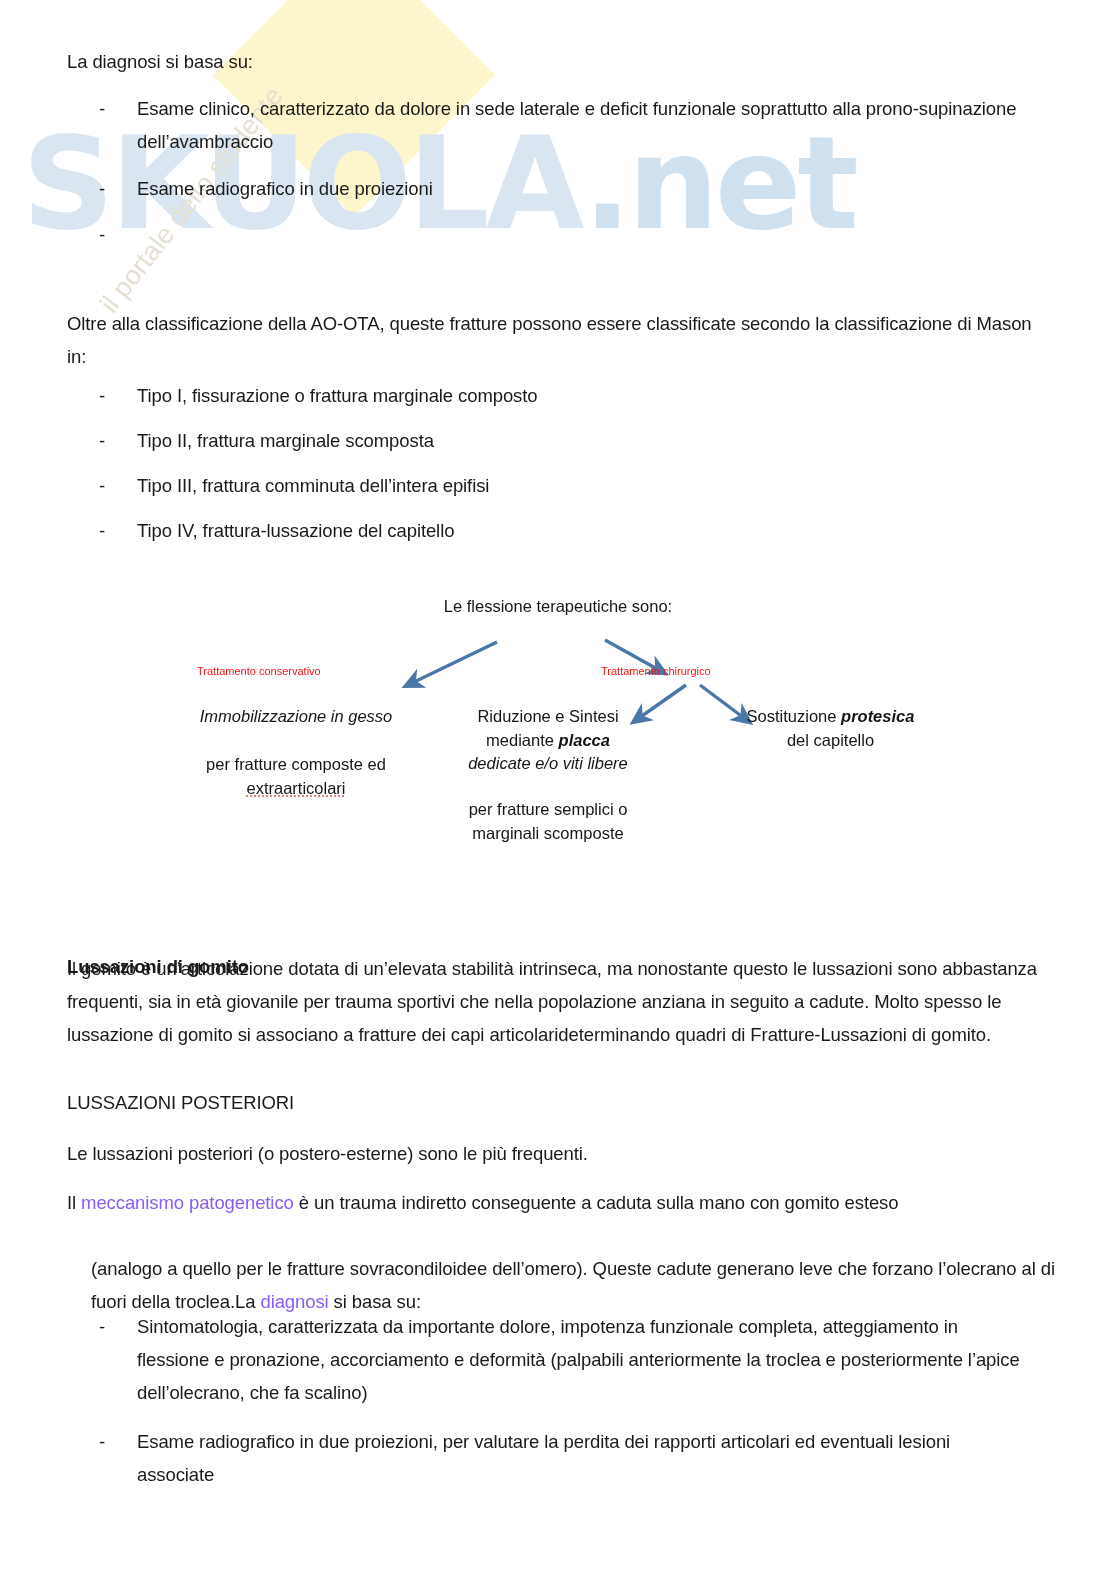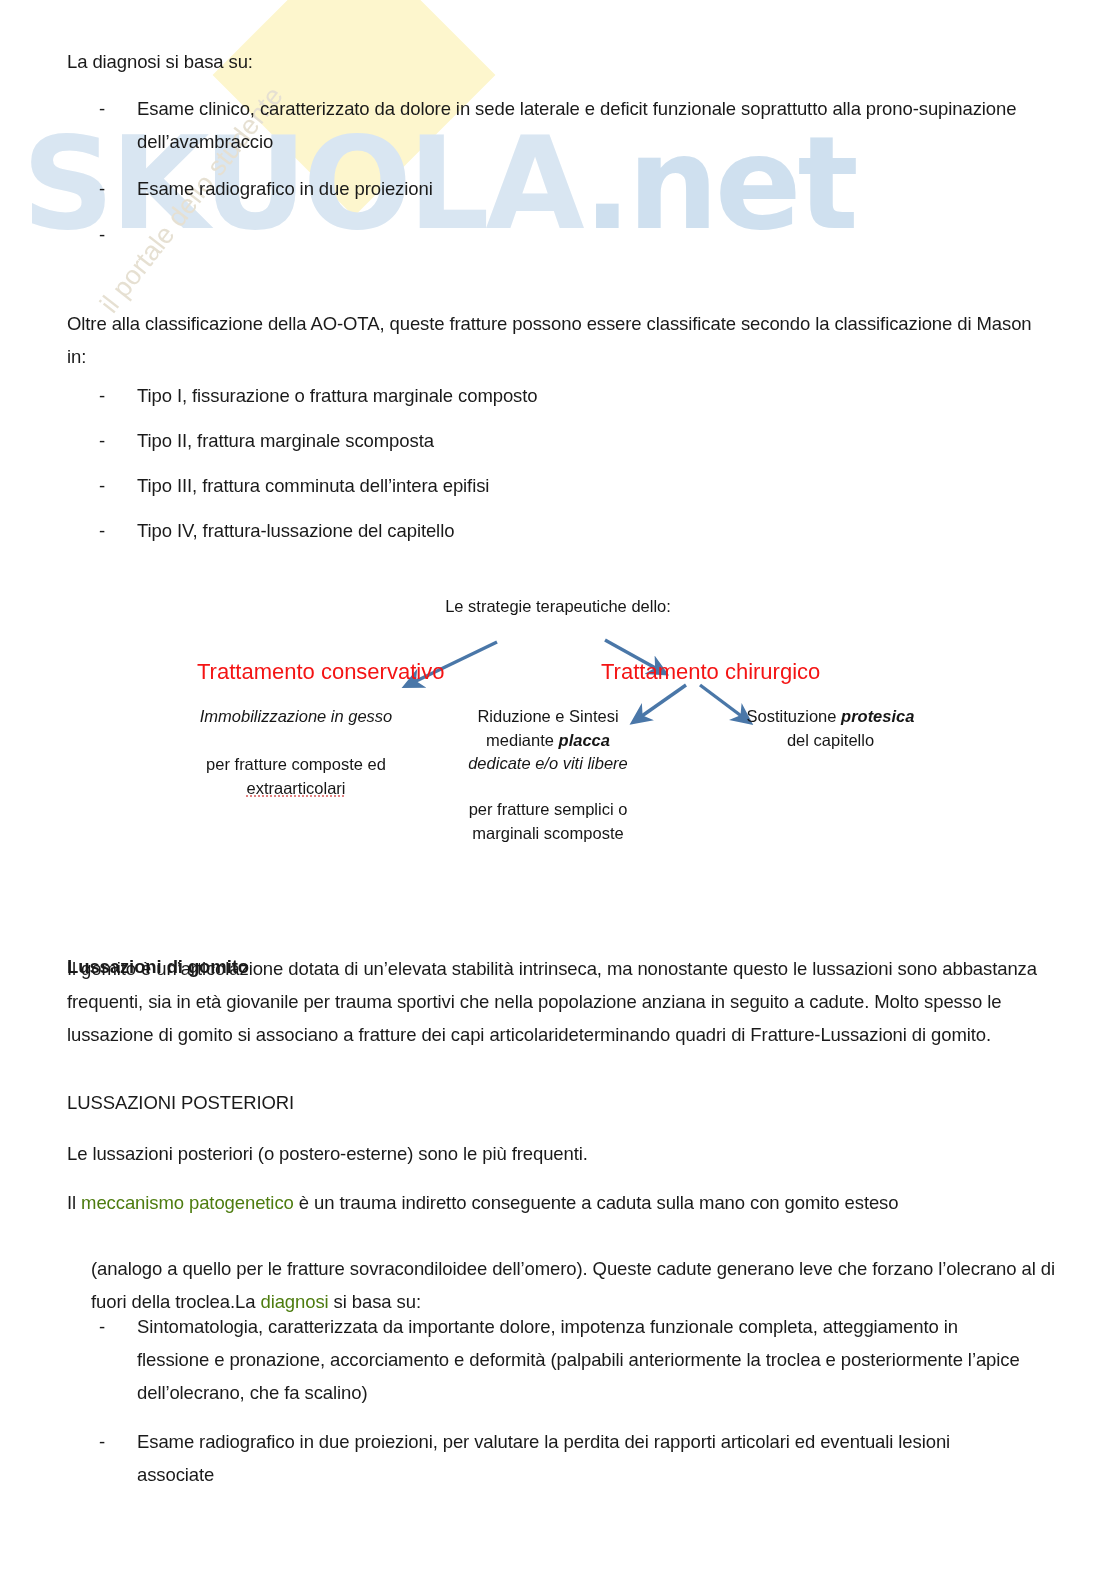--- a/index.html
+++ b/index.html
@@ -83,21 +83,21 @@
     font-size: 18.5px;
     line-height: 33px;
     color: #1a1a1a;
     letter-spacing: -0.1px;
   }
   .bullet .dash {
     position: absolute;
     left: -38px;
     top: 0;
   }
-  .red { color: #4d7c0f; }
+  .red { color: #8b5cf6; }
 
   
   #diagram {
     position: absolute;
     left: 0;
     top: 0;
     width: 1116px;
     height: 1579px;
     z-index: 3;
     pointer-events: none;
@@ -105,21 +105,21 @@
   .dg {
     position: absolute;
     z-index: 4;
     font-size: 16.5px;
     line-height: 23.5px;
     color: #161616;
     text-align: center;
   }
   .dg.red-label {
     color: #f41414;
-    font-size: 22px;
+    font-size: 11px;
     white-space: nowrap;
   }
   .dg i { font-style: italic; font-weight: bold; }
   .sp-underline {
     text-decoration: underline;
     text-decoration-style: dotted;
     text-decoration-color: #e08080;
     text-decoration-thickness: 1.5px;
     text-underline-offset: 2px;
   }
@@ -193,21 +193,21 @@
     </div>
 
     <div class="bullet" style="left:137px; top:1425px; width:880px;">
       <span class="dash">-</span>
       <span>Esame radiografico in due proiezioni, per valutare la perdita dei rapporti articolari ed eventuali lesioni associate</span>
     </div>
 
   </div>
 
   <div class="dg" style="left:308px; top:595px; width:500px;">
-    <div>Le strategie terapeutiche dello:</div>
+    <div>Le flessione terapeutiche sono:</div>
   </div>
 
   <div class="dg red-label" style="left:197px; top:660px;">Trattamento conservativo</div>
 
   <div class="dg red-label" style="left:601px; top:660px;">Trattamento chirurgico</div>
 
   <div class="dg" style="left:182px; top:705px; width:228px; font-style:italic;">Immobilizzazione in gesso</div>
 
   <div class="dg" style="left:182px; top:753px; width:228px;">
     <div>per fratture composte ed</div>

